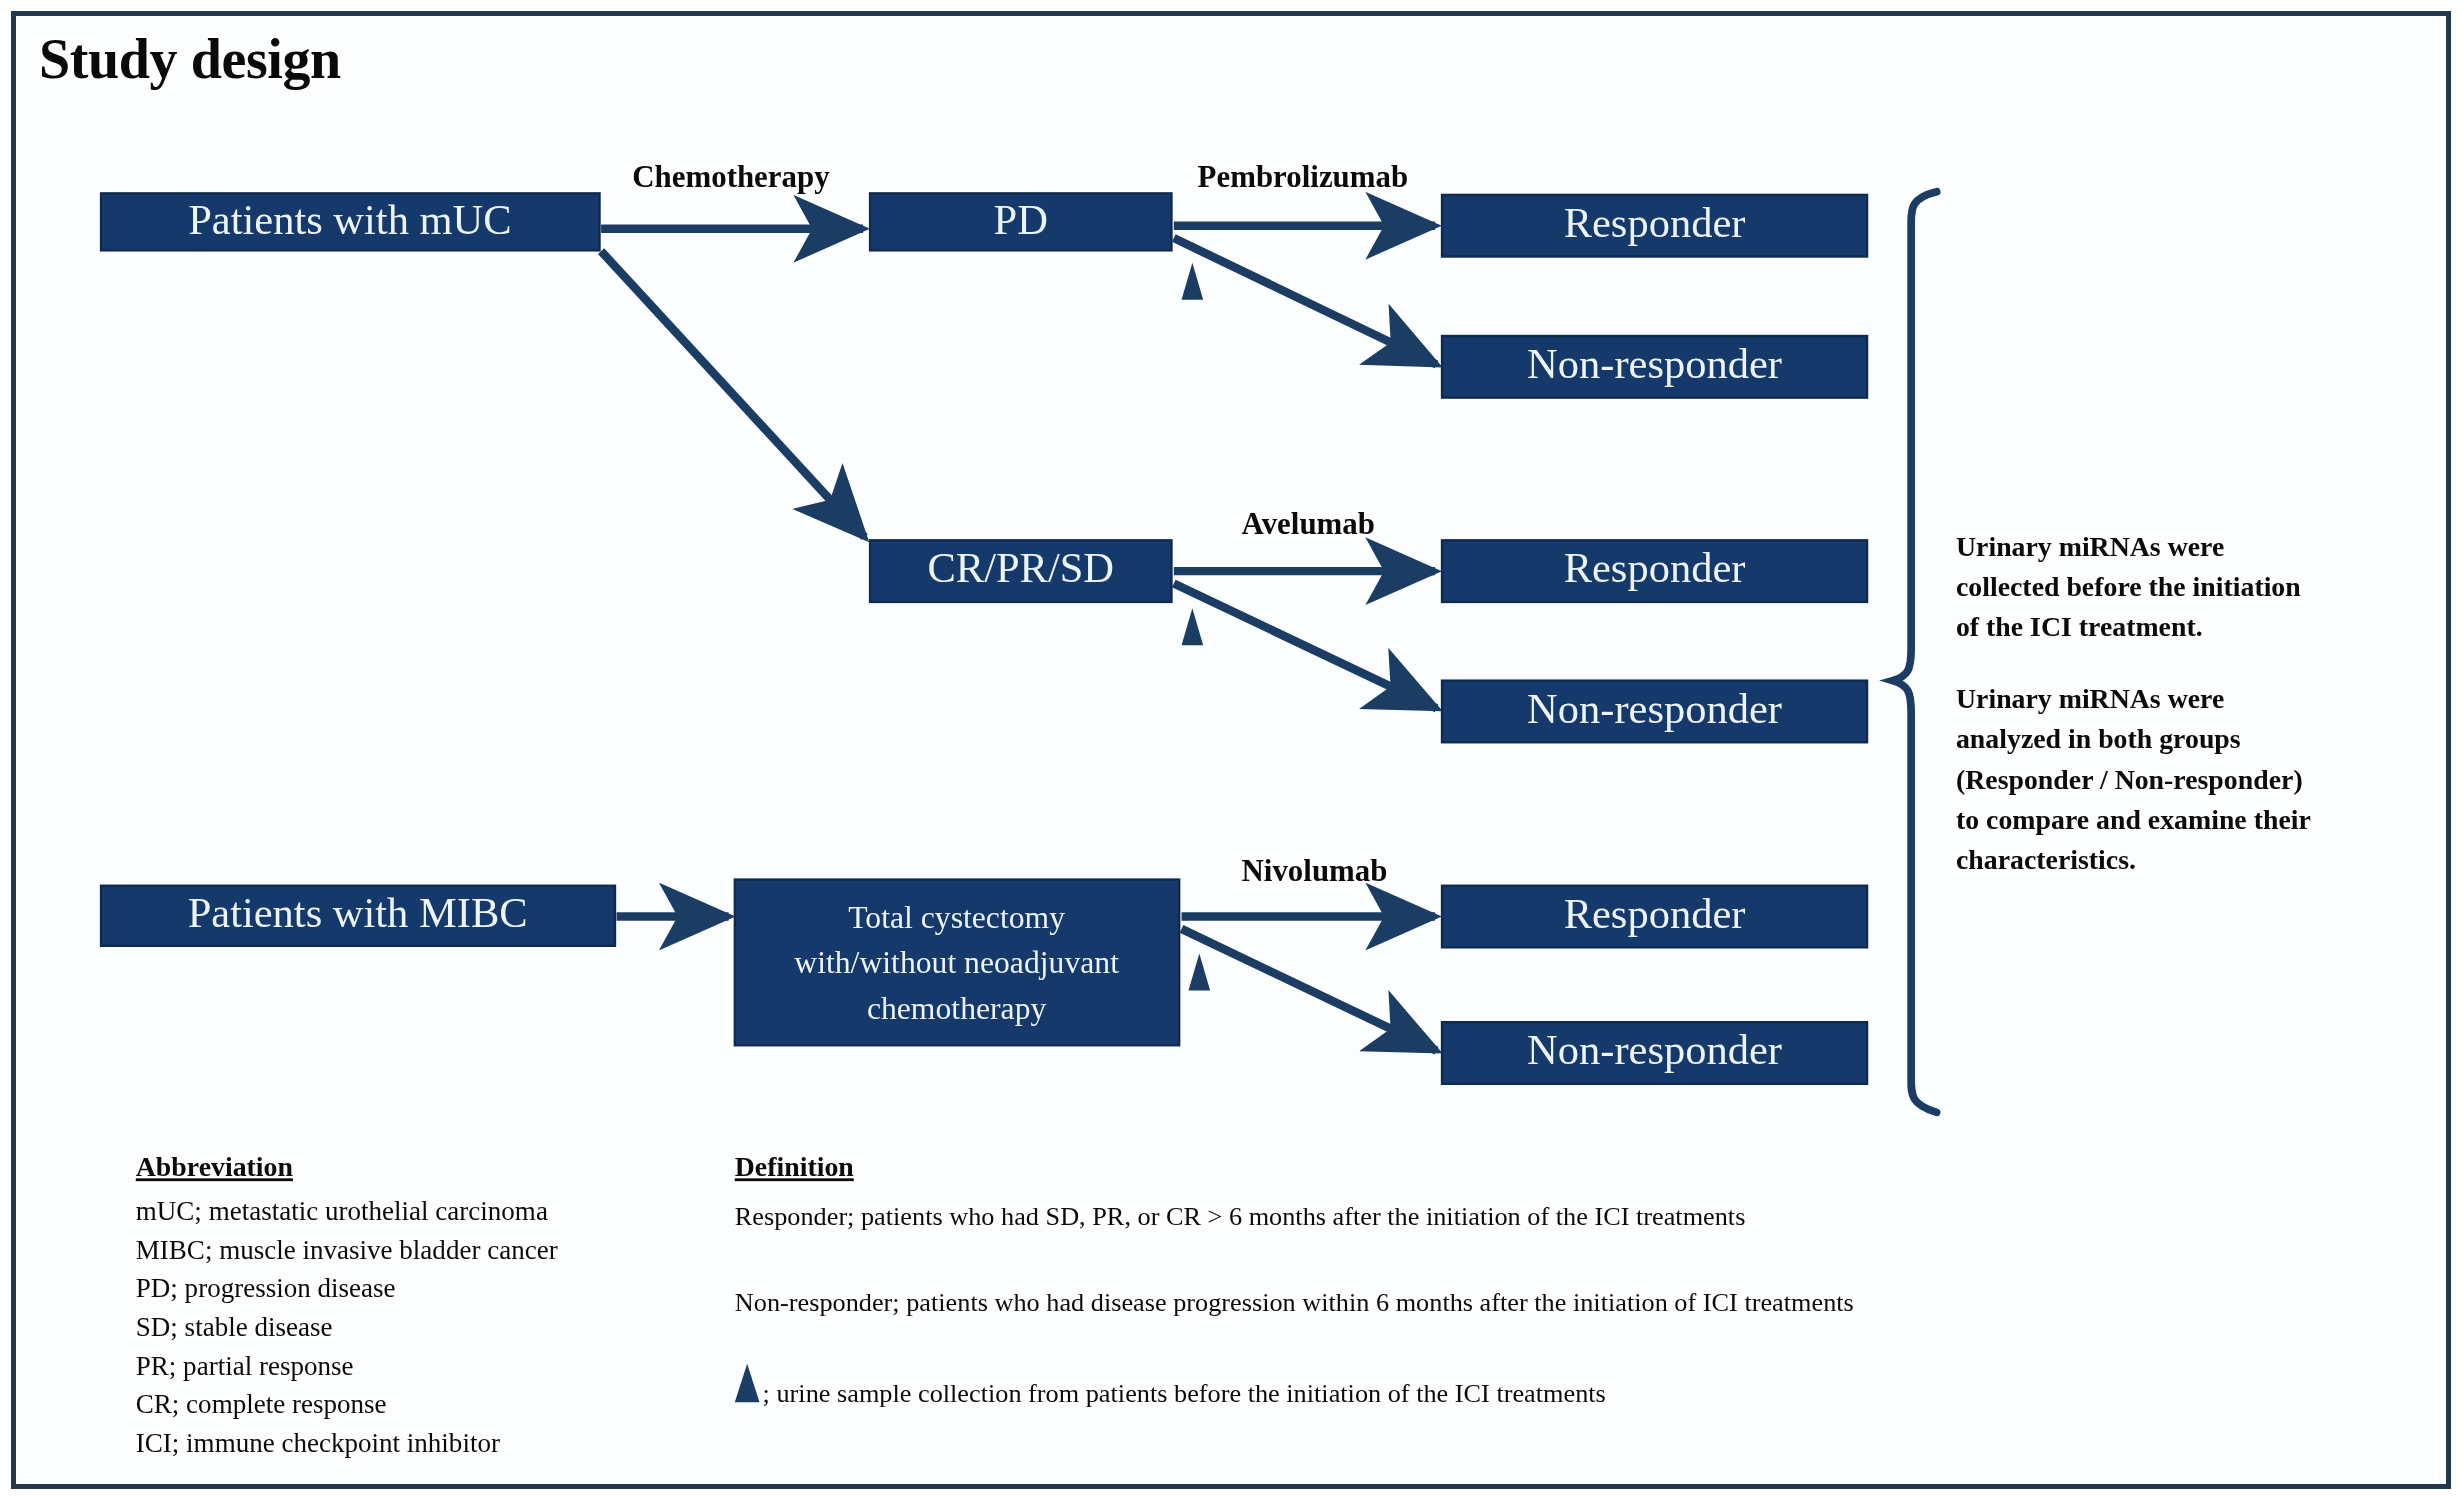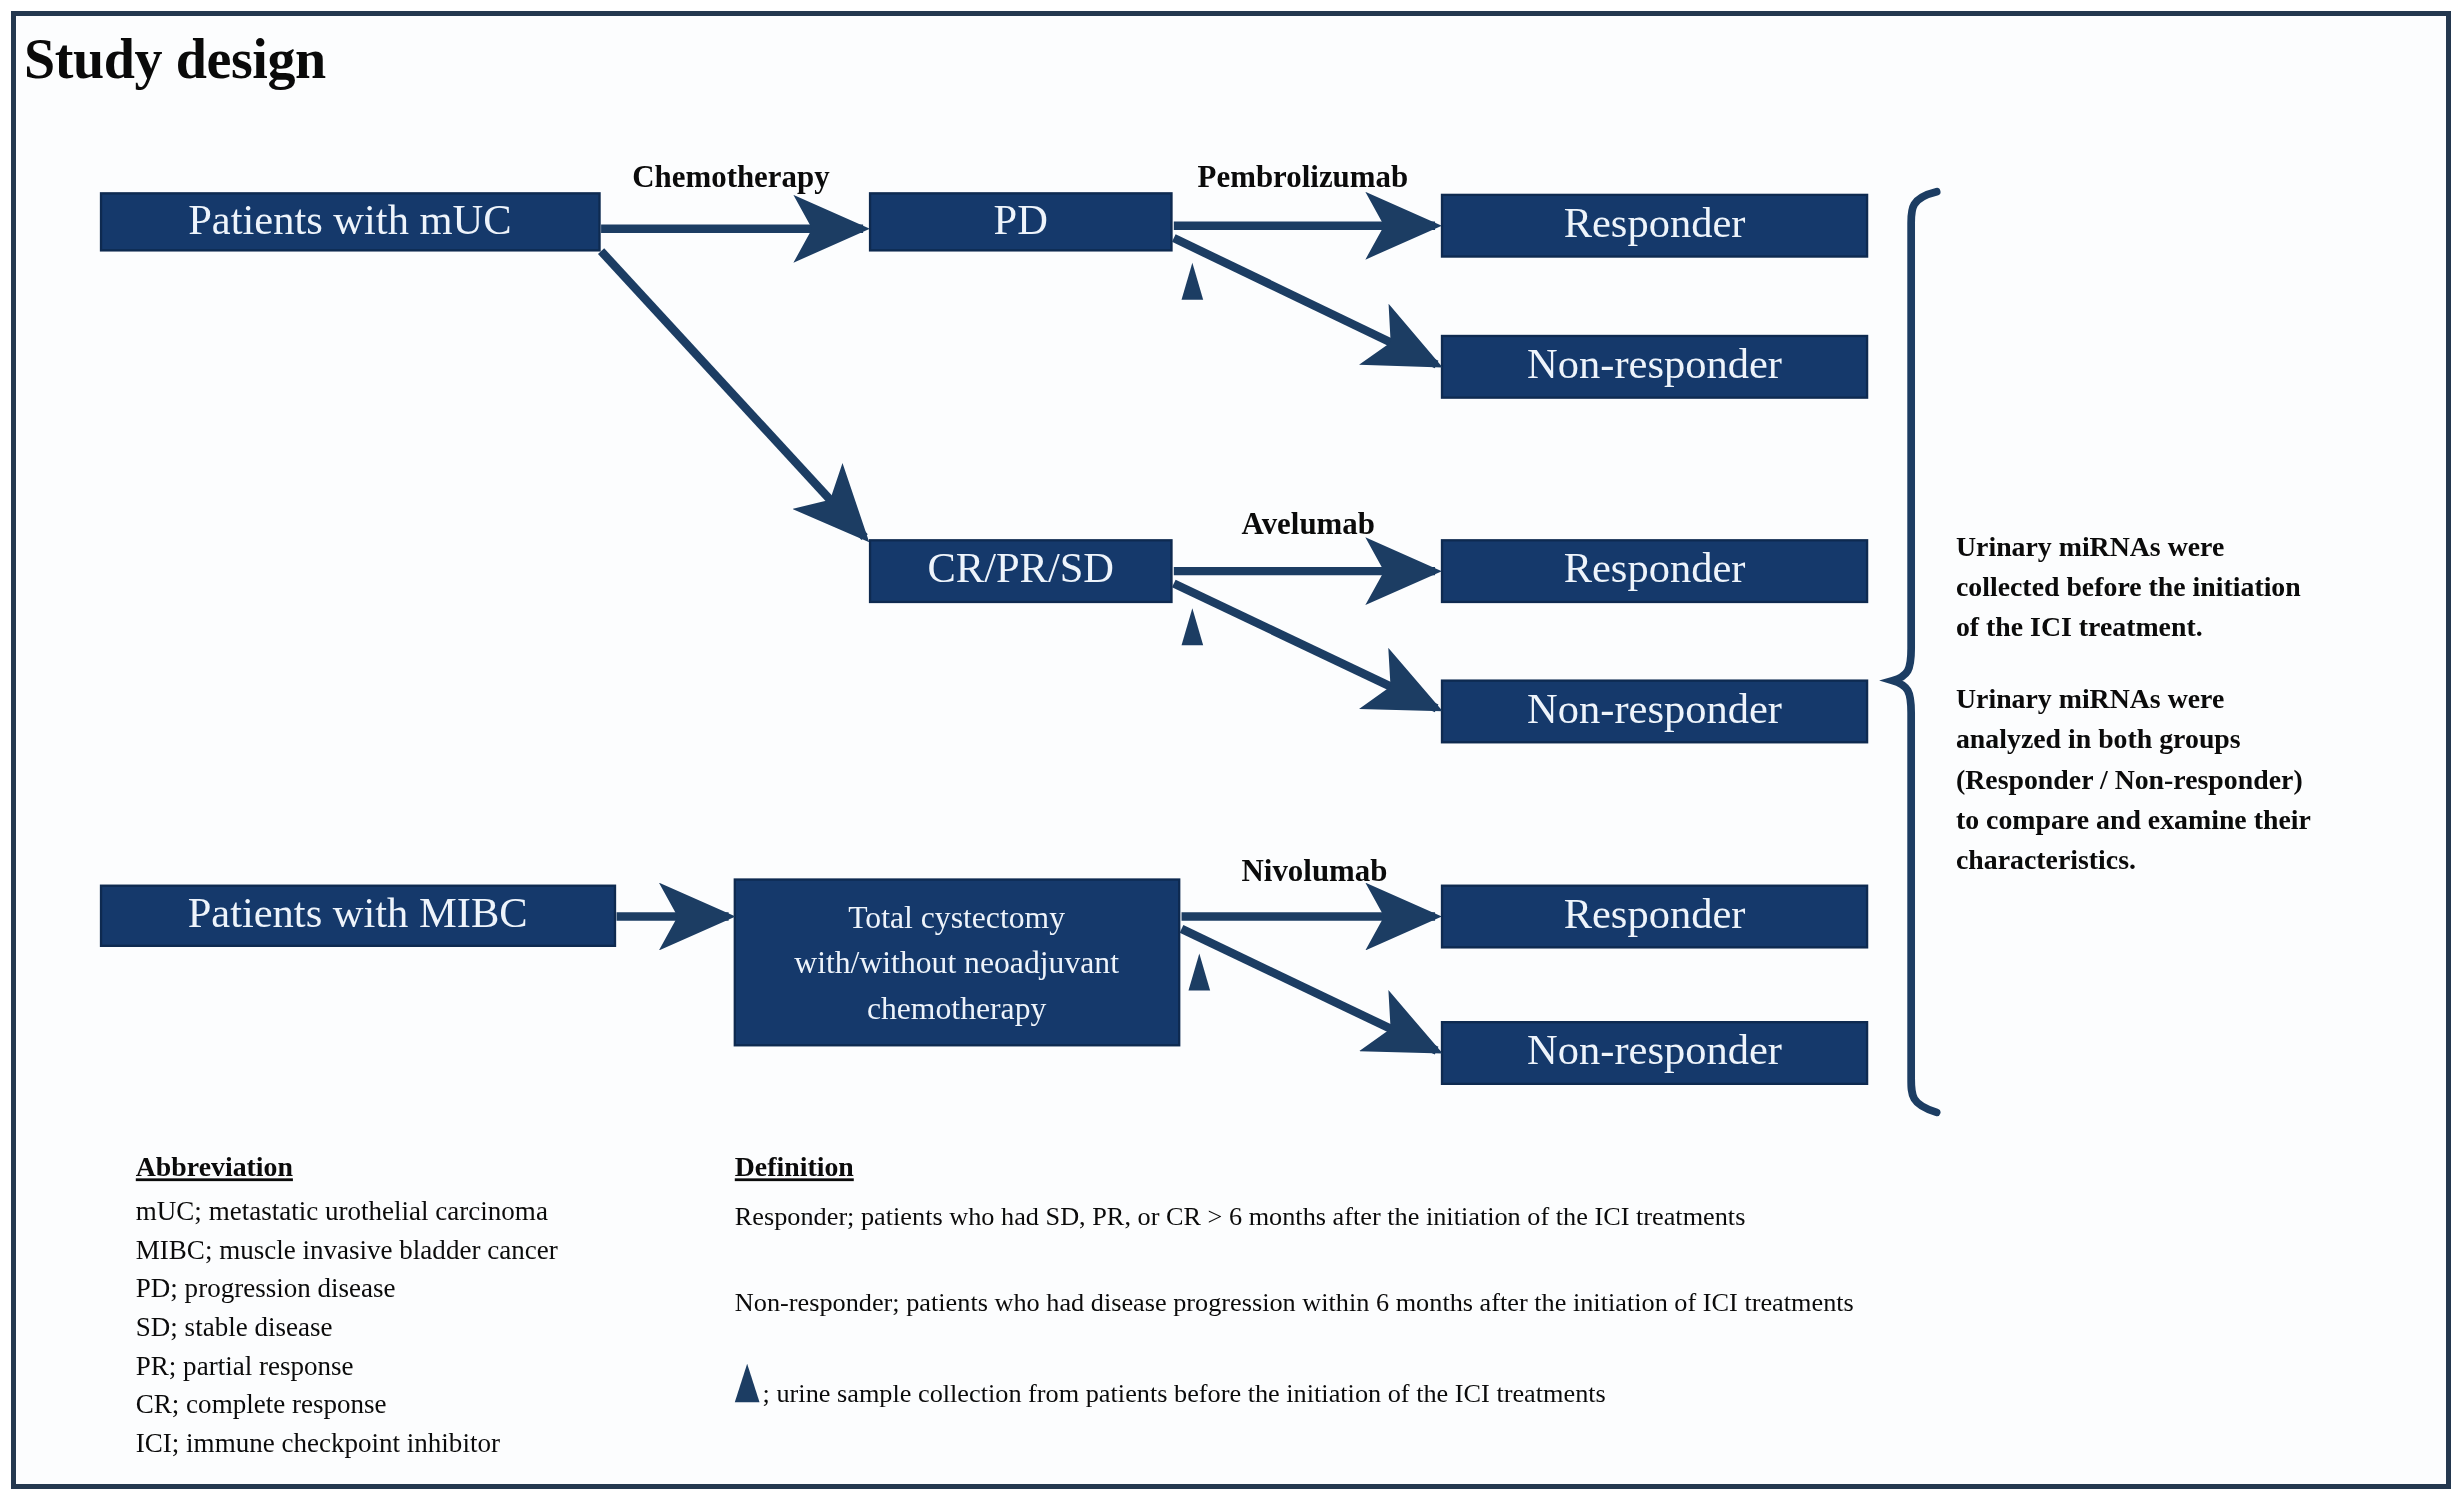--- a/index.html
+++ b/index.html
@@ -14,21 +14,21 @@
   #frame{
     position:relative;
     width:100%;height:100%;
     box-sizing:border-box;
     border:5.4px solid #24384f;
     background:#fcfdfe;
     overflow:hidden;
   }
   #title{
     position:absolute;
-    left:8px; top:11px;
+    left:23px; top:11px;
     font-family:"Liberation Serif", serif;
     font-weight:bold;
     font-size:56px;
     color:#0a0a0a;
     letter-spacing:-0.4px;
     white-space:nowrap;
   }
   svg#canvas{
     position:absolute;left:0;top:0;
     width:100%;height:100%;

